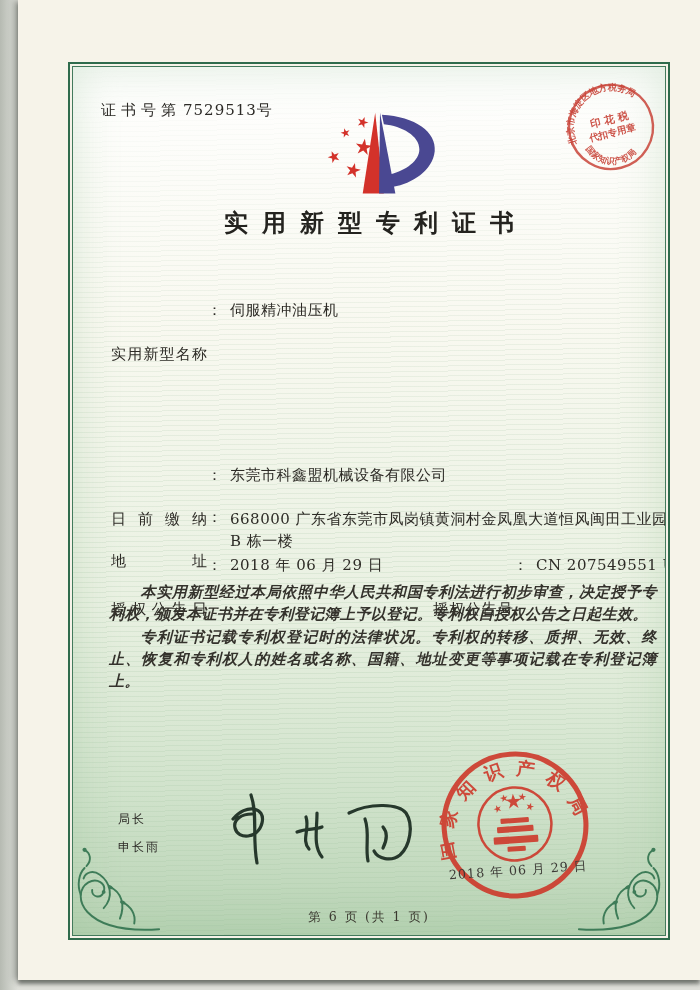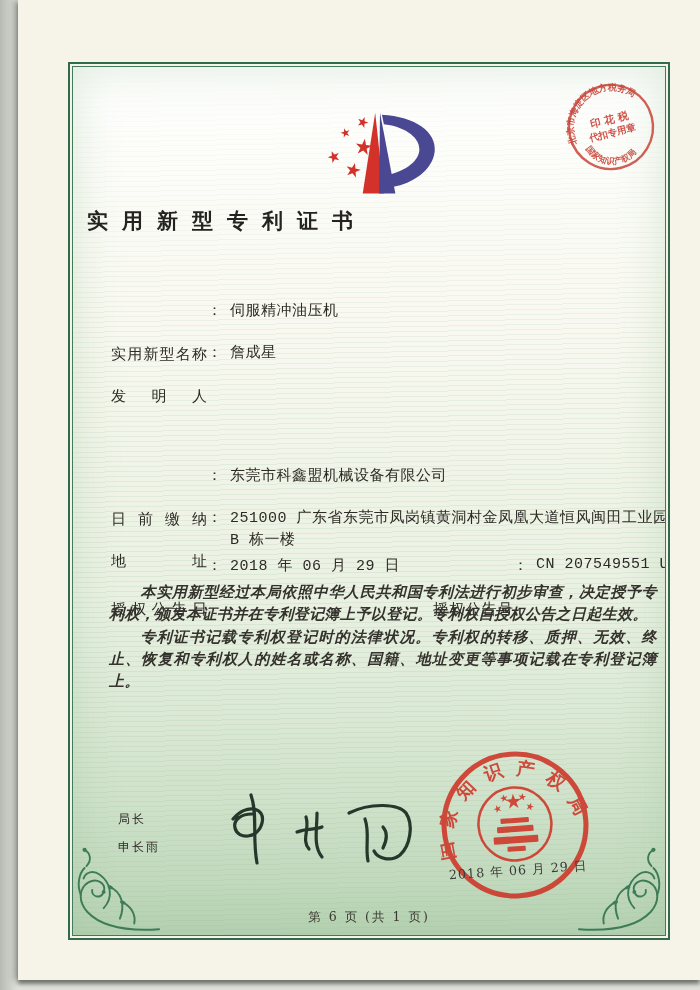--- a/index.html
+++ b/index.html
@@ -39,30 +39,30 @@
   }
   .certno .sp{letter-spacing:5px;}
   .certno .num{letter-spacing:1px;padding-left:2px;}
   .logo{position:absolute;left:232px;top:40px;}
   .stamp{
     position:absolute;left:492px;top:14px;width:92px;height:92px;
     transform:rotate(-14deg);opacity:.92;
   }
   .title{
     position:absolute;left:0;top:140px;width:100%;
-    font-size:21px;font-weight:600;color:#24231f;
+    text-align:center;font-size:24px;font-weight:600;color:#24231f;
     letter-spacing:14px;text-indent:14px;white-space:nowrap;
   }
   .frow{position:absolute;left:38px;font-size:15px;color:#2d2b26;white-space:nowrap;}
   .flabel{
     display:inline-block;width:96px;vertical-align:top;
     text-align:justify;text-align-last:justify;margin-top:44px;
   }
   .fcolon{vertical-align:top;}
-  .fval{margin-left:8px;letter-spacing:.5px;vertical-align:top;font-family:Liberation Mono, monospace;}
+  .fval{margin-left:8px;letter-spacing:.5px;vertical-align:top;}
   .fval.wrap{display:inline-block;width:440px;white-space:normal;line-height:22px;}
   .fpair2{position:absolute;left:322px;top:0;white-space:nowrap;}
   .fpair2 .flabel{width:80px;}
   .paras{
     position:absolute;left:36px;top:514px;width:548px;
     font-size:15px;font-style:italic;color:#34322c;
     line-height:22px;letter-spacing:.4px;text-align:justify;
   }
   .paras p{margin:0 0 1px 0;text-indent:2.1em;font-weight:bold;}
   .signer{position:absolute;font-size:12px;color:#2c2a26;letter-spacing:2px;text-align:center;}
@@ -77,20 +77,23 @@
   }
 </style>
 </head>
 <body>
 
 <div class="scan">
   <div class="paper">
     <div class="frame">
       <div class="inner">
 
+        <div class="certno">
+          <span class="sp">证书号第</span><span class="num">7529513</span><span class="sp">号</span>
+        </div>
 
         <svg class="logo" width="150" height="96" viewBox="0 0 150 100">
           <defs>
             <path id="st" d="M0,-1 L0.225,-0.31 0.95,-0.31 0.363,0.118 0.588,0.81 0,0.382 -0.588,0.81 -0.363,0.118 -0.95,-0.31 -0.225,-0.31 Z"></path>
           </defs>
           <g fill="#d3322a">
             <use href="#st" transform="translate(57,16) scale(6) rotate(20)"></use>
             <use href="#st" transform="translate(39,27) scale(5) rotate(-15)"></use>
             <use href="#st" transform="translate(58,42) scale(9) rotate(8)"></use>
             <use href="#st" transform="translate(27,52) scale(6.5) rotate(-22)"></use>
@@ -115,28 +118,25 @@
           </text>
           <text x="46" y="42" text-anchor="middle" font-size="10.5" font-weight="bold" fill="#c43529" opacity=".92">印 花 税</text>
           <text x="46" y="55" text-anchor="middle" font-size="9.5" font-weight="bold" fill="#c43529" opacity=".92">代扣专用章</text>
         </svg>
 
         <div class="title">实用新型专利证书</div>
 
         <div class="frow" style="top:234px">
           <span class="flabel">实用新型名称</span><span class="fcolon">：</span><span class="fval">伺服精冲油压机</span>
         </div>
-        <div class="frow" style="top:276px">
-          <span class="flabel">发明人</span><span class="fcolon">：</span><span class="fval">詹成星</span>
-        </div>
         <div class="frow" style="top:399px">
           <span class="flabel">日前缴纳</span><span class="fcolon">：</span><span class="fval">东莞市科鑫盟机械设备有限公司</span>
         </div>
         <div class="frow" style="top:441px">
-          <span class="flabel">地址</span><span class="fcolon">：</span><span class="fval wrap">251000 广东省东莞市凤岗镇黄洞村金凤凰大道恒风闽田工业园 B 栋一楼</span>
+          <span class="flabel">地址</span><span class="fcolon">：</span><span class="fval wrap">668000 广东省东莞市凤岗镇黄洞村金凤凰大道恒风闽田工业园 B 栋一楼</span>
         </div>
         <div class="frow" style="top:489px">
           <span class="flabel">授权公告日</span><span class="fcolon">：</span><span class="fval">2018 年 06 月 29 日</span>
           <span class="fpair2">
             <span class="flabel">授权公告号</span><span class="fcolon">：</span><span class="fval">CN 207549551 U</span>
           </span>
         </div>
 
         <div class="paras">
           <p>本实用新型经过本局依照中华人民共和国专利法进行初步审查，决定授予专利权，颁发本证书并在专利登记簿上予以登记。专利权自授权公告之日起生效。</p>

